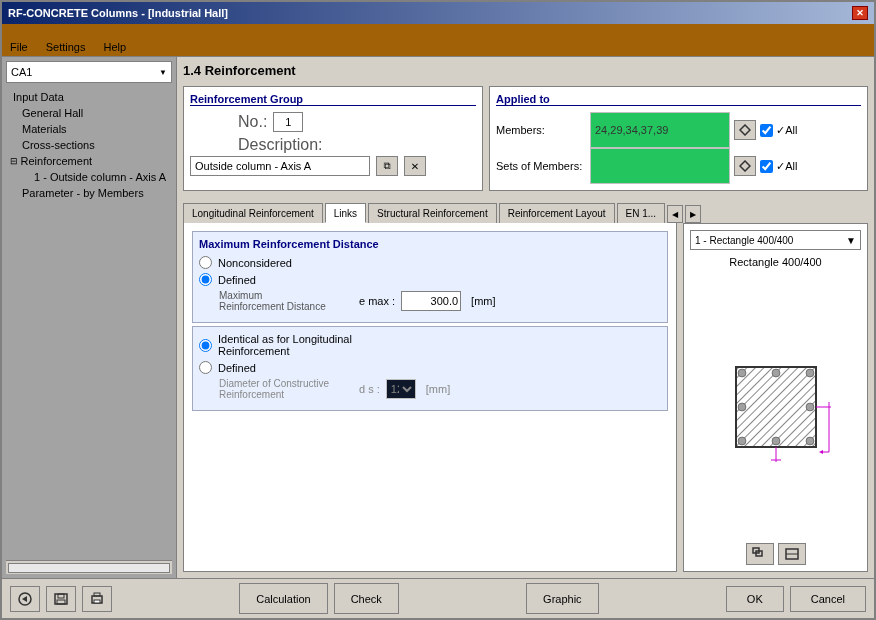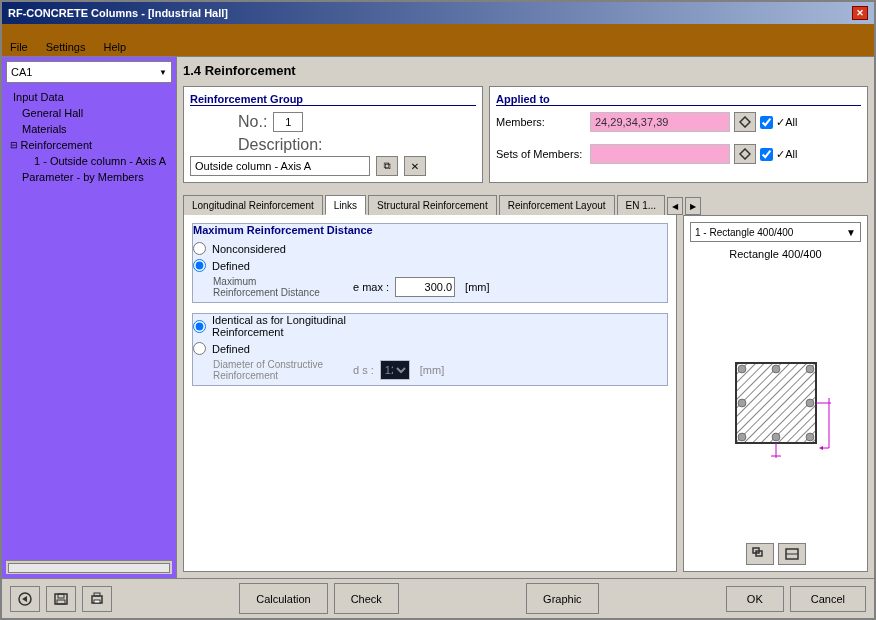--- a/index.html
+++ b/index.html
@@ -13,21 +13,21 @@
     .titlebar-close { background: #d4381c; color: white; border: 1px solid #800000; width: 16px; height: 14px; font-size: 9px; cursor: pointer; display: flex; align-items: center; justify-content: center; font-weight: bold; }
 
     
     .menubar { background: #a16207; padding: 2px 4px; display: flex; gap: 10px; border-bottom: 1px solid #808080; height: 33px; align-items: flex-end; }
     .menubar-item { cursor: pointer; padding: 1px 4px; font-size: 11px; }
 
     
     .main-content { display: flex; flex: 1; overflow: hidden; }
 
     
-    .left-panel { width: 175px; background: #8b5cf6; border-right: 1px solid #808080; display: flex; flex-direction: column; padding: 4px; }
+    .left-panel { width: 175px; background: #a3a3a3; border-right: 1px solid #808080; display: flex; flex-direction: column; padding: 4px; }
     .ca-select { width: 100%; height: 22px; background: white; border: 1px solid #808080; margin-bottom: 6px; display: flex; align-items: center; justify-content: space-between; padding: 0 4px; cursor: pointer; }
     .ca-select-arrow { font-size: 8px; }
     .tree-item { padding: 2px 0 2px 4px; cursor: pointer; display: flex; align-items: center; }
     .tree-item.child1 { padding-left: 16px; }
     .tree-item.child2 { padding-left: 28px; }
     .tree-expand { margin-right: 3px; font-size: 9px; }
 
     
     .right-panel { flex: 1; display: flex; flex-direction: column; padding: 6px; }
     .section-title { font-size: 13px; font-weight: bold; margin-bottom: 8px; color: #000; }
@@ -37,38 +37,38 @@
     .rein-group-title { font-size: 11px; font-weight: bold; color: #000080; border-bottom: 1px solid #000080; margin-bottom: 6px; }
     .rein-group-row { display: flex; align-items: center; gap: 6px; }
     .label-small { font-size: 16px; color: #555; padding-left: 48px; }
     .input-small { width: 30px; height: 20px; border: 1px solid #808080; background: white; text-align: center; font-size: 11px; }
     .input-desc { width: 180px; height: 20px; border: 1px solid #808080; background: white; padding: 0 4px; font-size: 11px; }
     .btn-small { width: 22px; height: 20px; background: #d4d0c8; border: 1px solid #808080; cursor: pointer; display: flex; align-items: center; justify-content: center; font-size: 10px; }
 
     
     .applied-to { background: white; border: 1px solid #808080; padding: 6px; margin-bottom: 6px; flex: 1; }
     .applied-to-title { font-size: 11px; font-weight: bold; color: #000080; border-bottom: 1px solid #000080; margin-bottom: 6px; }
-    .applied-row { display: flex; align-items: center; gap: 4px; margin-bottom: 12px; }
+    .applied-row { display: flex; align-items: center; gap: 4px; margin-bottom: 0; }
     .applied-label { width: 90px; font-size: 11px; }
-    .applied-input { width: 140px; height: 20px; border: 1px solid #c0c0c0; background: #f9a8d4; padding: 0 4px; font-size: 11px; color: #333; }
+    .applied-input { width: 140px; height: 36px; border: 1px solid #c0c0c0; background: #22c55e; padding: 0 4px; font-size: 11px; color: #333; }
     .checkbox-label { display: flex; align-items: flex-start; gap: 3px; font-size: 11px; }
 
     
     .top-section { display: flex; gap: 6px; margin-bottom: 6px; }
 
     
     .tabs-row { display: flex; align-items: flex-end; margin-bottom: 0; }
     .tab { padding: 3px 8px; border: 1px solid #808080; border-bottom: none; background: #d4d0c8; cursor: pointer; font-size: 10px; margin-right: 2px; height: 20px; display: flex; align-items: center; }
     .tab.active { background: white; border-bottom: 1px solid white; z-index: 1; }
     .tab-nav { width: 16px; height: 18px; background: #d4d0c8; border: 1px solid #808080; cursor: pointer; display: flex; align-items: center; justify-content: center; font-size: 8px; margin-right: 2px; }
     .content-left { flex: 1; background: white; border: 1px solid #808080; padding: 8px; border-top: none; }
     .content-right { width: 185px; background: white; border: 1px solid #808080; padding: 6px; display: flex; flex-direction: column; align-items: center; }
 
     
-    .section-box { background: #e8f0ff; border: 1px solid #a0a8c0; padding: 0; margin-bottom: 10px; }
+    .section-box { background: #e8f0ff; border: 1px solid #a0a8c0; padding: 6px; margin-bottom: 3px; }
     .section-box-title { font-size: 11px; font-weight: bold; color: #000080; margin-bottom: 6px; }
     .radio-row { display: flex; align-items: center; gap: 6px; margin-bottom: 4px; }
     .radio-row input[type=radio] { cursor: pointer; }
     .spinner-input { width: 60px; height: 20px; border: 1px solid #808080; background: white; text-align: right; padding-right: 2px; font-size: 11px; }
     .unit-label { font-size: 11px; }
     .indent { margin-left: 20px; }
 
     
     .cs-dropdown { width: 100%; height: 20px; background: white; border: 1px solid #808080; margin-bottom: 6px; display: flex; align-items: center; justify-content: space-between; padding: 0 4px; cursor: pointer; font-size: 10px; }
     .cs-name { font-size: 11px; color: #000; margin-bottom: 8px; text-align: center; }
@@ -119,20 +119,23 @@
       </div>
       <div class="tree-item">
         <span class="tree-expand"></span>
         <span>Input Data</span>
       </div>
       <div class="tree-item child1">
         <span>General Hall</span>
       </div>
       <div class="tree-item child1">
         <span>Materials</span>
+      </div>
+      <div class="tree-item child1">
+        <span>Cross-sections</span>
       </div>
       <div class="tree-item">
         <span class="tree-expand">⊟</span>
         <span>Reinforcement</span>
       </div>
       <div class="tree-item child2">
         <span>1 - Outside column - Axis A</span>
       </div>
       <div class="tree-item child1">
         <span>Parameter - by Members</span>

